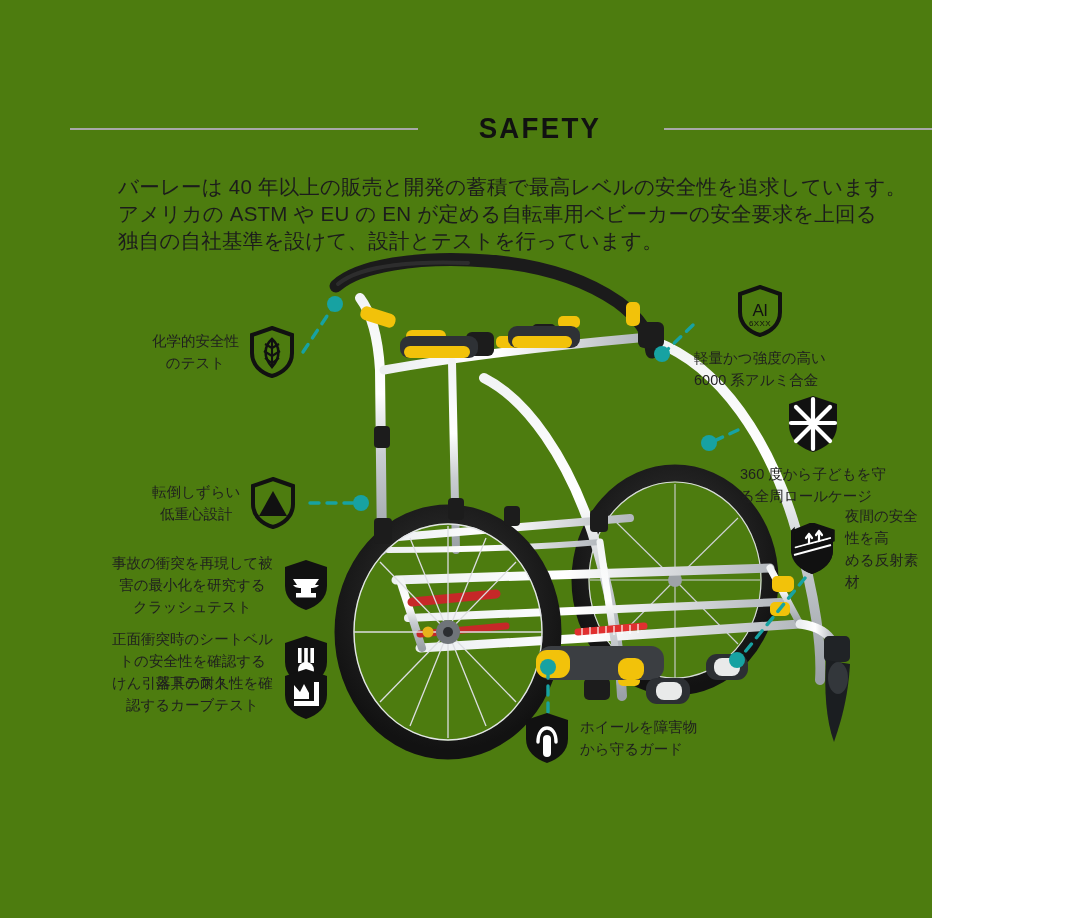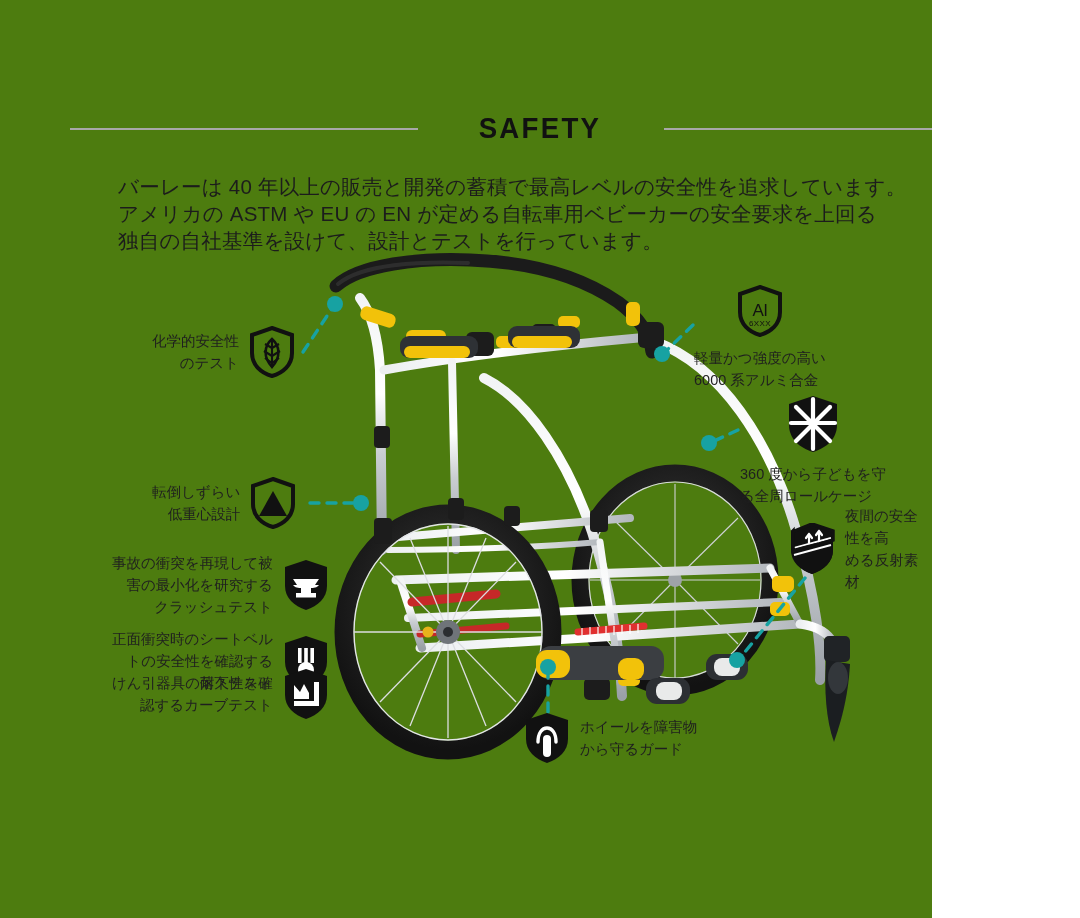--- a/index.html
+++ b/index.html
@@ -97,21 +97,21 @@
     height: 52px;
   }
   .callout .badge.lg { width: 52px; height: 58px; }
   .callout .ctext {
     font-size: 14.5px;
     line-height: 22px;
     color: #1f1f1f;
     white-space: pre-line;
   }
   .callout.left-side { flex-direction: row; }
-  .callout.left-side .ctext { text-align: right; }
+  .callout.left-side .ctext { text-align: center; }
   .callout.right-side .ctext { text-align: left; }
   .callout.below .ctext { text-align: left; }
 
   
   .conn {
     position: absolute;
     pointer-events: none;
   }
   .conn svg { display: block; overflow: visible; }
 </style>

